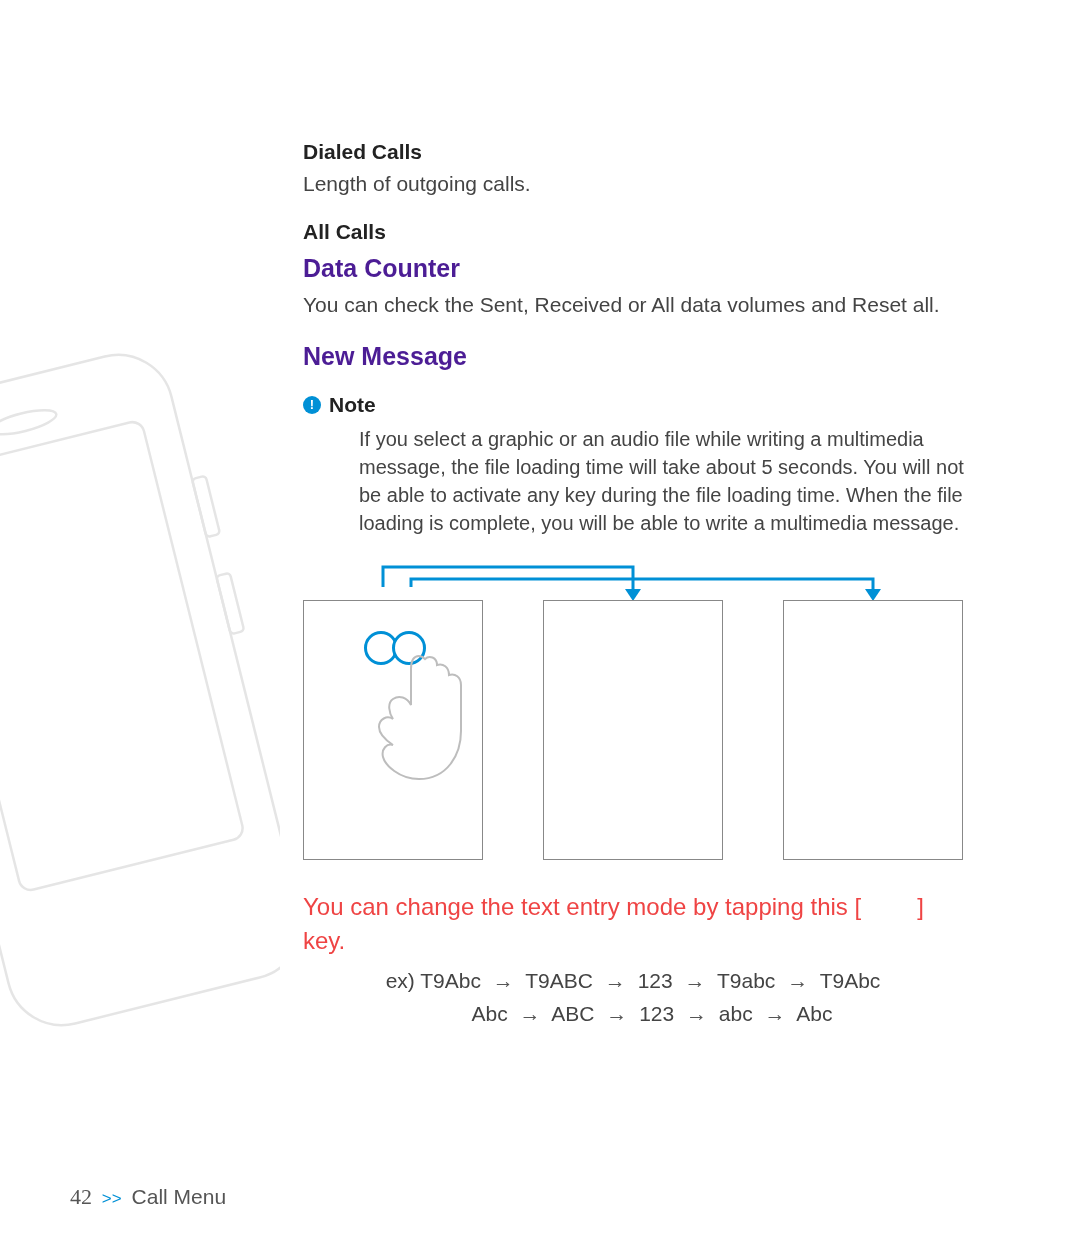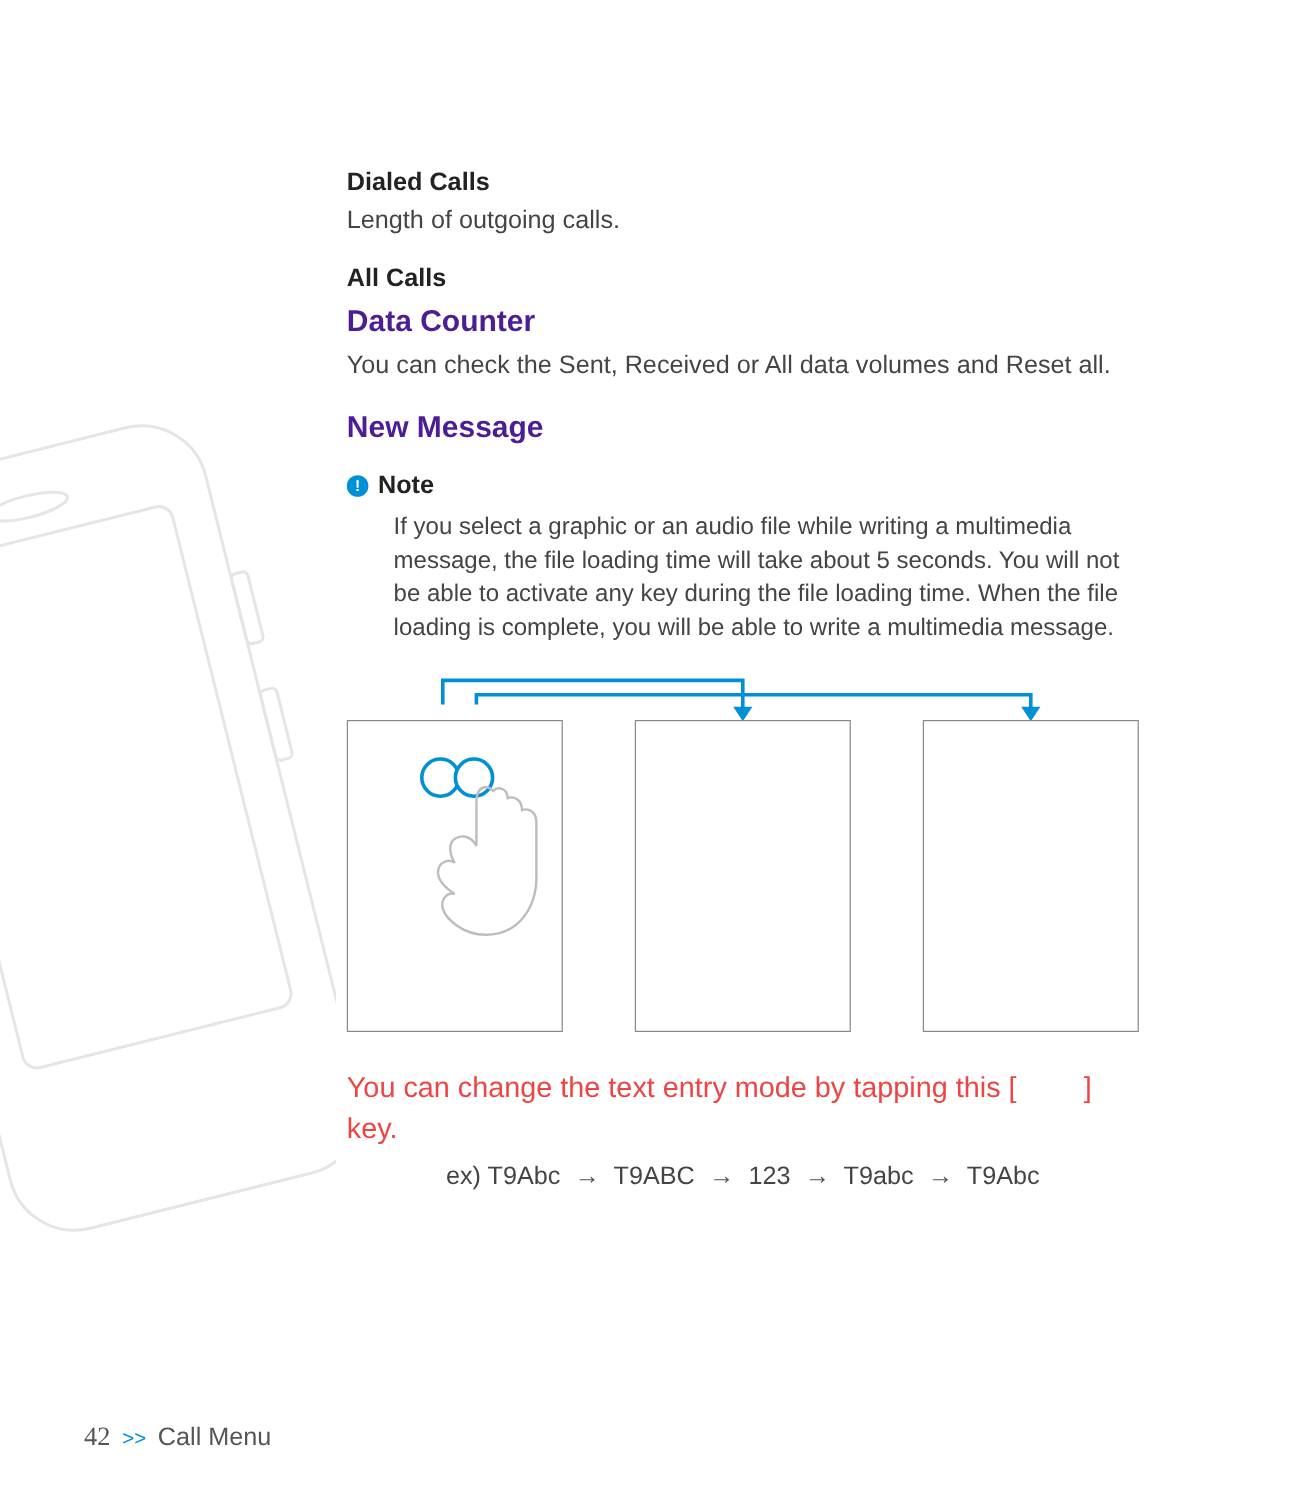--- a/index.html
+++ b/index.html
@@ -4,21 +4,21 @@
 <style>
   * { box-sizing: border-box; margin: 0; padding: 0; }
   html, body { width: 1080px; height: 1260px; background: #fff; }
   body {
     font-family: "Segoe UI", "Helvetica Neue", Arial, sans-serif;
     color: #444;
     position: relative;
   }
   .content {
     position: absolute;
-    left: 289px;
+    left: 303px;
     top: 140px;
     width: 660px;
   }
   .h-black-small {
     font-weight: 700;
     font-size: 21px;
     color: #222;
     margin-bottom: 6px;
   }
   .body-text {
@@ -66,21 +66,21 @@
   }
   .note-label {
     font-weight: 700;
     font-size: 21px;
     color: #222;
   }
   .note-body {
     font-size: 20px;
     color: #444;
     line-height: 1.4;
-    margin-left: 39px;
+    margin-left: 56px;
     width: 620px;
   }
   .diagram {
     position: relative;
     width: 660px;
     height: 310px;
     margin-top: 4px;
     margin-bottom: 10px;
   }
   .panel {
@@ -208,20 +208,21 @@
     <div class="panel p2"></div>
     <div class="panel p3"></div>
   </div>
 
   <div class="tap-line">
     <span>You can change the text entry mode by tapping this [</span><span class="bracket">&nbsp;&nbsp;&nbsp;</span><span>] key.</span>
   </div>
 
   <div class="ex-line">
     <span>ex) </span><span id="seq1"> T9Abc <span class="arrow-glyph">→</span> T9ABC <span class="arrow-glyph">→</span> 123 <span class="arrow-glyph">→</span> T9abc <span class="arrow-glyph">→</span> T9Abc </span><br>
+    <span class="ex-indent" id="seq2"> Abc <span class="arrow-glyph">→</span> ABC <span class="arrow-glyph">→</span> 123 <span class="arrow-glyph">→</span> abc <span class="arrow-glyph">→</span> Abc </span>
   </div>
 
 </div>
 
 <div class="footer">
   <span class="pn">42</span>
   <span class="chev">&gt;&gt;</span>
   <span>Call Menu</span>
 </div>
 

